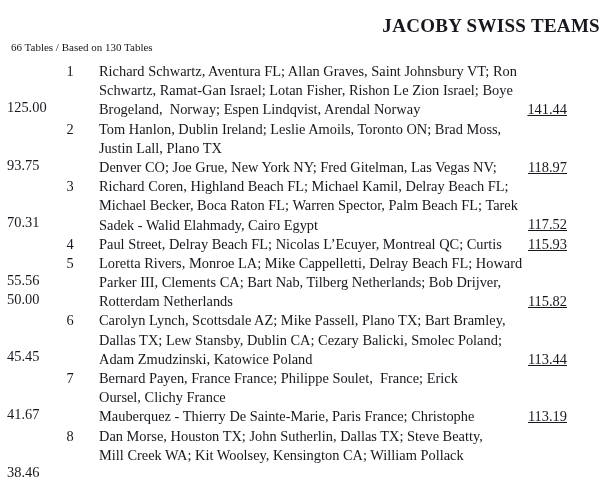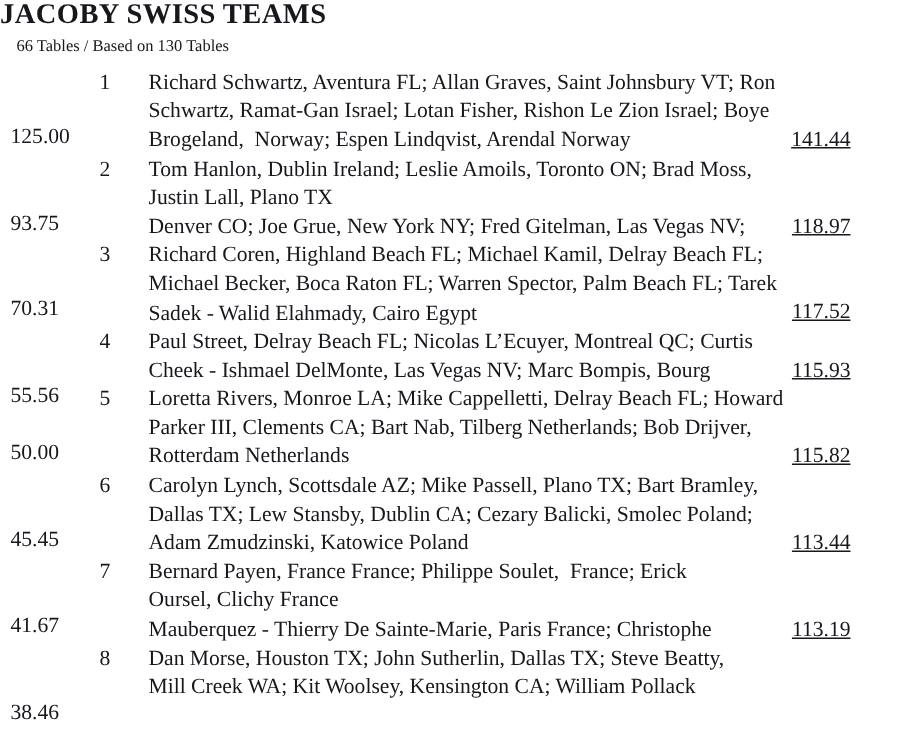--- a/index.html
+++ b/index.html
@@ -10,22 +10,22 @@
   .page {
     position: relative;
     width: 600px;
     height: 487px;
     overflow: hidden;
     background: #ffffff;
     color: #17171d;
     font-family: "Liberation Serif", "DejaVu Serif", serif;
   }
   .title {
-    padding-top: 1px;
-    text-align: left;
+    padding-top: 17px;
+    text-align: right;
     font-weight: 700;
     font-size: 19px;
     line-height: 18px;
     letter-spacing: 0.3px;
   }
   .subtitle {
     margin-top: 3px;
     padding-left: 11px;
     font-size: 11px;
     line-height: 19px;
@@ -104,21 +104,20 @@
           <div class="line">Sadek - Walid Elahmady, Cairo Egypt</div>
         </div>
     <div class="score-right">117.52</div>
   </div>
 
   <div class="team">
     <div class="score-left">55.56</div>
     <div class="rank">4</div>
     <div class="names">
           <div class="line">Paul Street, Delray Beach FL; Nicolas L’Ecuyer, Montreal QC; Curtis</div>
-          <div class="line">Cheek - Ishmael DelMonte, Las Vegas NV; Marc Bompis, Bourg</div>
         </div>
     <div class="score-right">115.93</div>
   </div>
 
   <div class="team">
     <div class="score-left">50.00</div>
     <div class="rank">5</div>
     <div class="names">
           <div class="line">Loretta Rivers, Monroe LA; Mike Cappelletti, Delray Beach FL; Howard</div>
           <div class="line">Parker III, Clements CA; Bart Nab, Tilberg Netherlands; Bob Drijver,</div>

